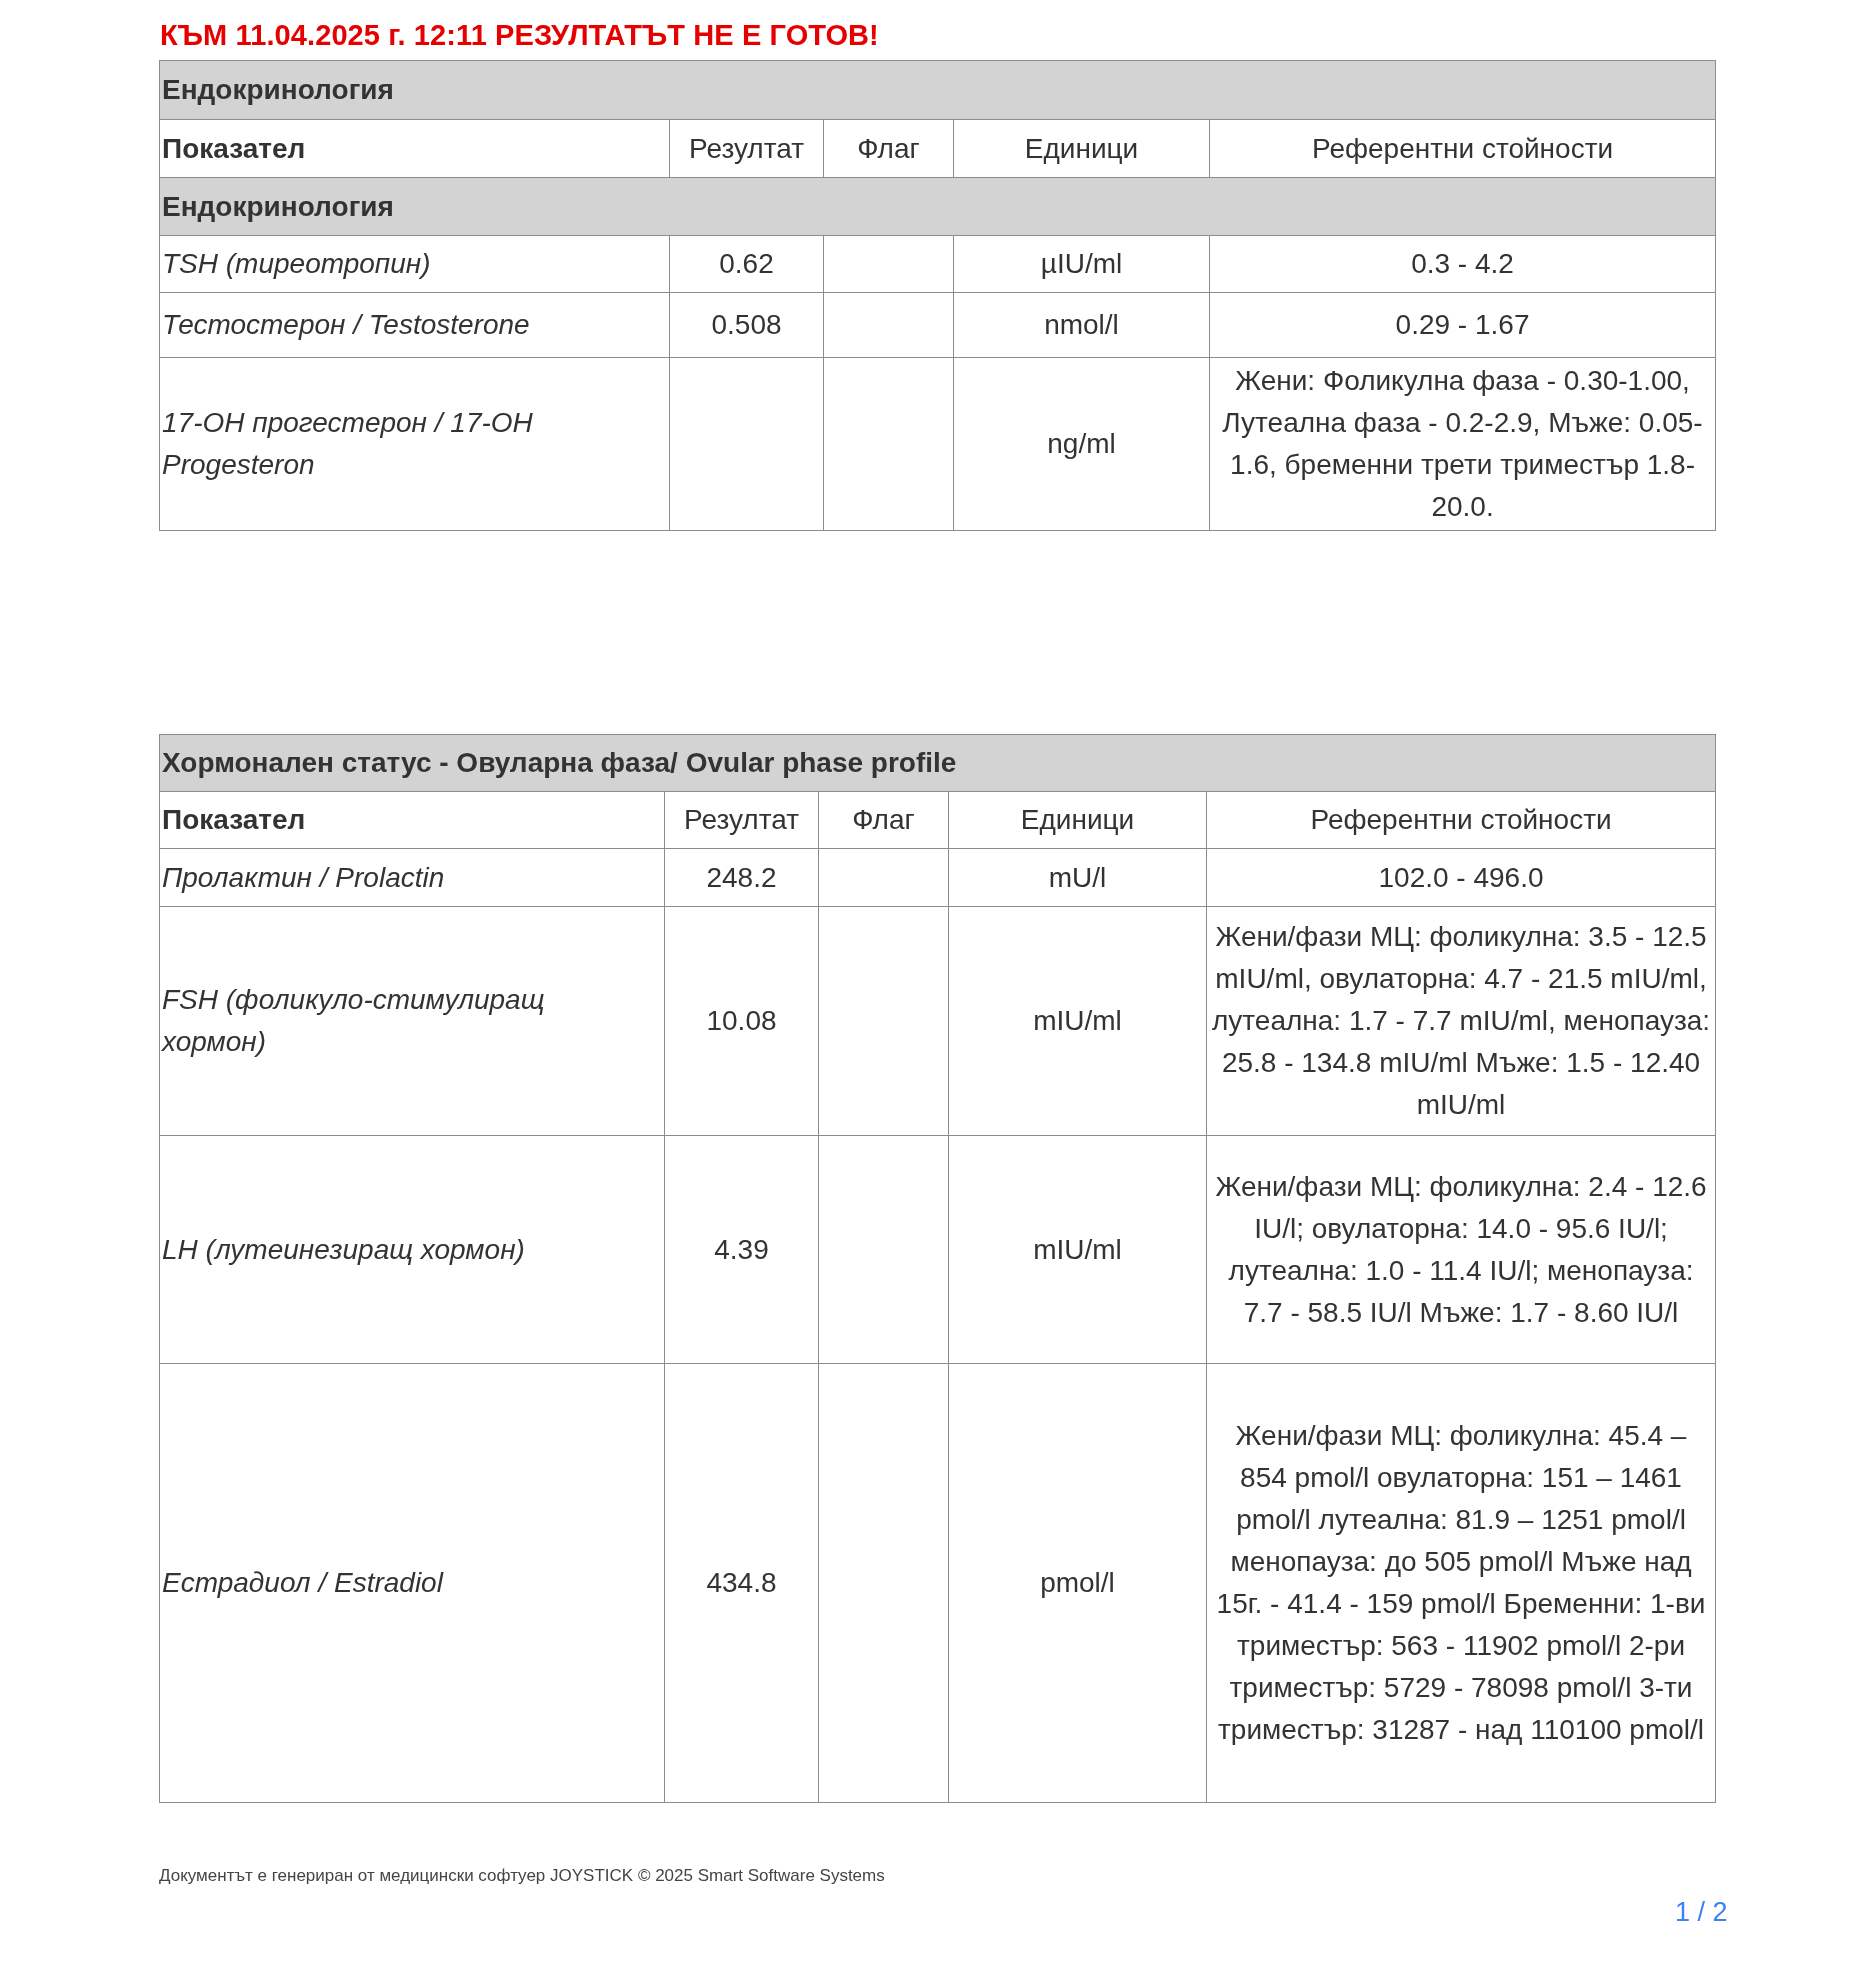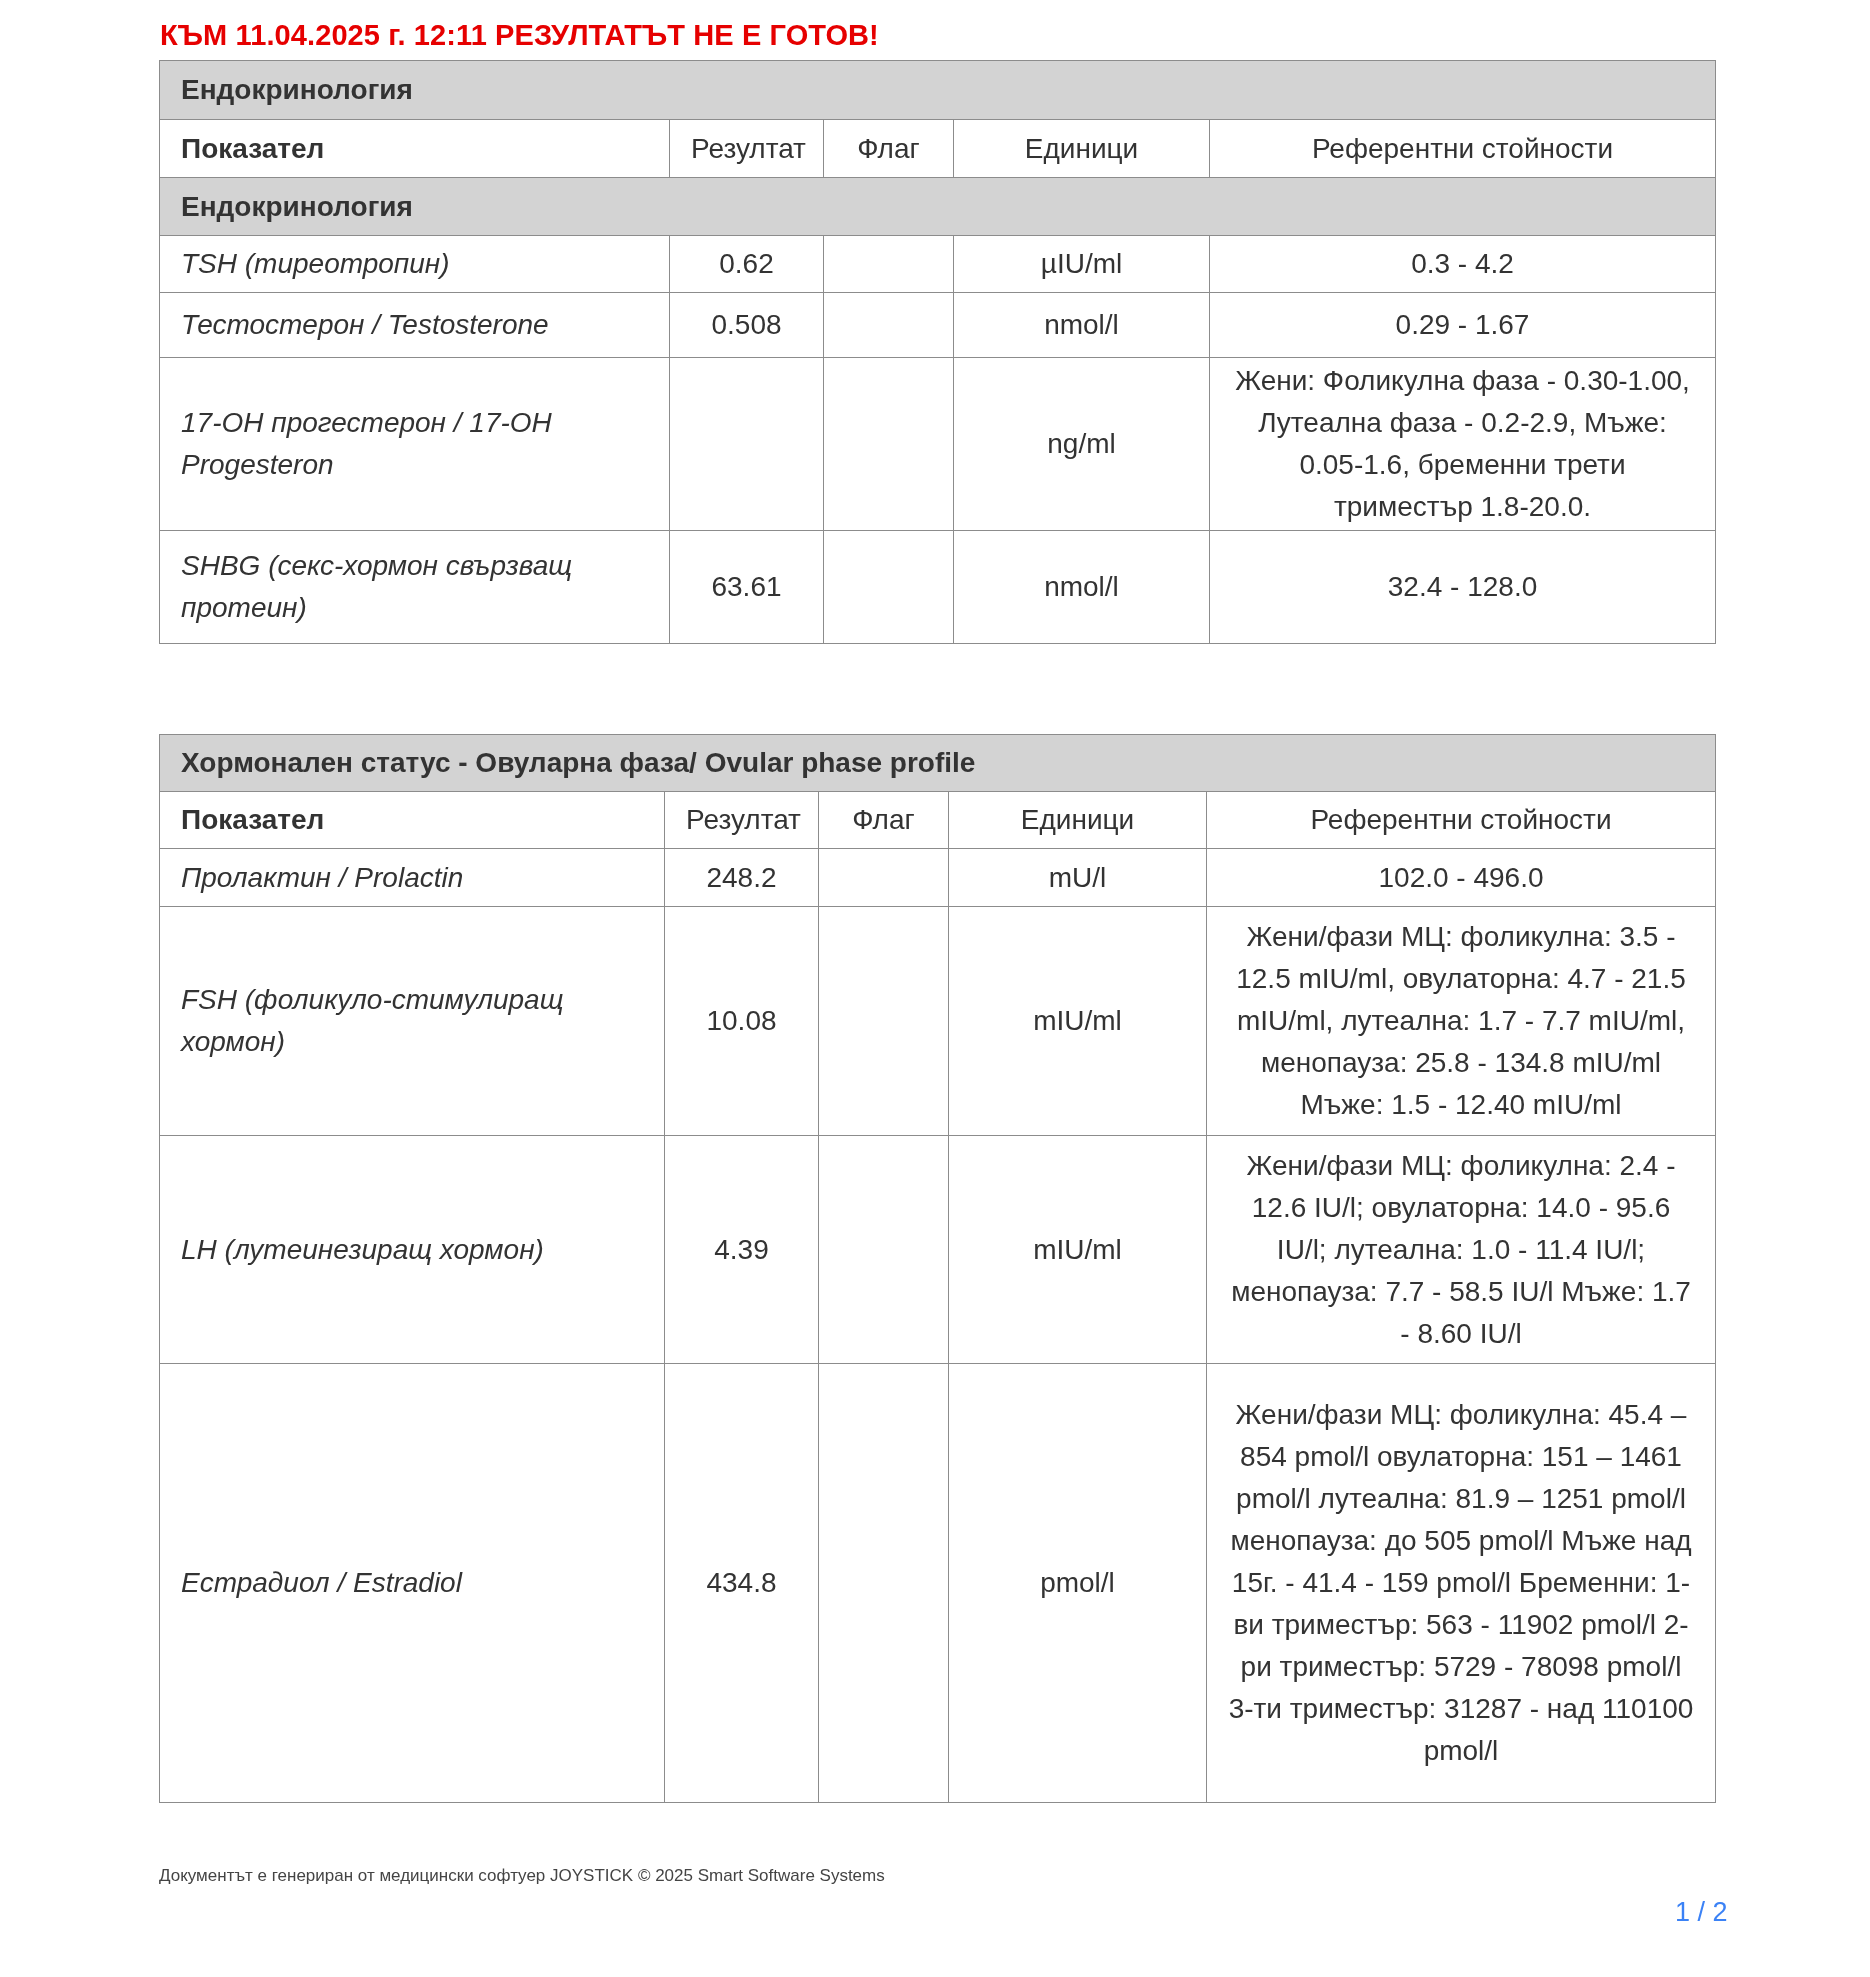--- a/index.html
+++ b/index.html
@@ -11,21 +11,21 @@
     position: absolute; left: 160px; top: 19.3px;
     font-size: 29px; font-weight: bold; color: #e60000;
     letter-spacing: 0.1px; white-space: nowrap;
   }
   table.lab {
     position: absolute; left: 159px; width: 1555px;
     border-collapse: collapse; table-layout: fixed;
     font-size: 28px; line-height: 42px; color: #333333;
   }
   table.lab td, table.lab th {
-    border: 1.9px solid #8c8c8c; padding: 0 21px; vertical-align: middle;
+    border: 1.9px solid #8c8c8c; padding: 0 2px; vertical-align: middle;
     font-weight: normal; overflow: hidden;
   }
   table.lab tr.section td {
     background: #d3d3d3; font-weight: bold; text-align: left;
   }
   table.lab tr.colhead th { background: #ffffff; text-align: center; }
   table.lab tr.colhead th.first { text-align: left; font-weight: bold; }
   td.c { text-align: center; }
   td.l { text-align: left; font-style: italic; }
   td.ref { text-align: center; padding: 0 11.6px; }
@@ -81,27 +81,20 @@
     <td class="c">nmol/l</td>
     <td class="ref">0.29 - 1.67</td>
   </tr>
   <tr style="height:173px">
     <td class="l" style="padding-right:58px">17-OH прогестерон / 17-OH Progesteron</td>
     <td class="c"></td>
     <td class="c"></td>
     <td class="c">ng/ml</td>
     <td class="ref">Жени: Фоликулна фаза - 0.30-1.00, Лутеална фаза - 0.2-2.9, Мъже: 0.05-1.6, бременни трети триместър 1.8-20.0.</td>
   </tr>
-  <tr style="height:113px">
-    <td class="l" style="padding-right:58px">SHBG (секс-хормон свързващ протеин)</td>
-    <td class="c">63.61</td>
-    <td class="c"></td>
-    <td class="c">nmol/l</td>
-    <td class="ref">32.4 - 128.0</td>
-  </tr>
 </tbody>
   </table>
 
 <table class="lab" id="t2">
   <colgroup>
     <col style="width:505px">
       <col style="width:154px">
       <col style="width:130px">
       <col style="width:258px">
       <col style="width:509px">

